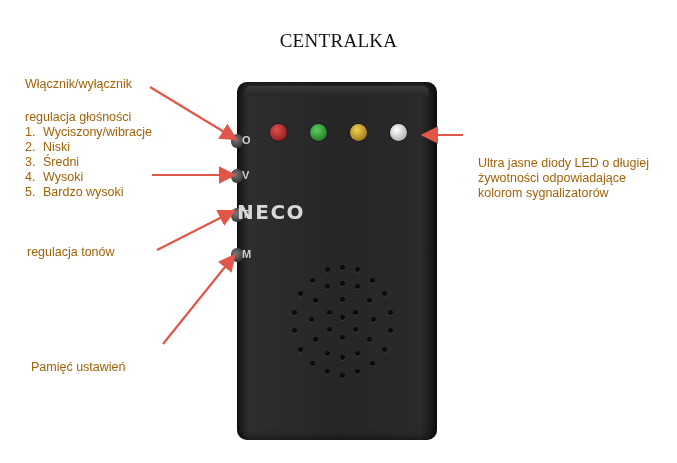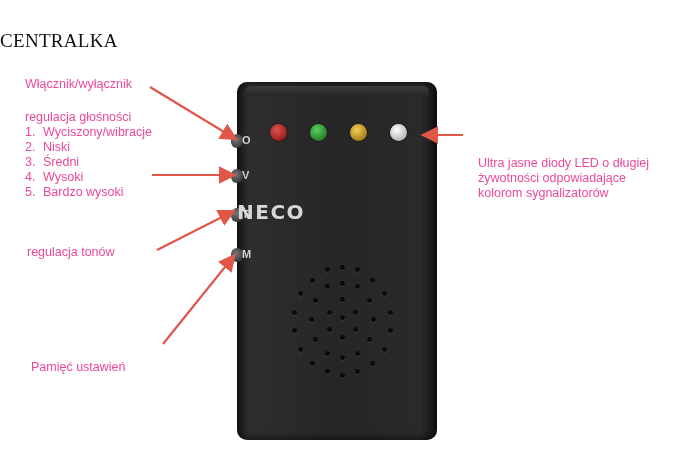--- a/index.html
+++ b/index.html
@@ -1,18 +1,18 @@
 <!DOCTYPE html>
 <html><head>
 <meta charset="utf-8">
 <style>
   html, body { margin:0; padding:0; }
   body { width:677px; height:463px; background:#ffffff; position:relative; overflow:hidden; font-family:"Liberation Sans", sans-serif; color:#111; }
-  .title { position:absolute; left:0; width:677px; top:30px; text-align:left; font-family:"Liberation Serif", serif; font-size:19px; color:#111; letter-spacing:0.3px; }
-  .label { position:absolute; font-size:12.5px; line-height:15px; color:#ec4899; white-space:nowrap; }
+  .title { position:absolute; left:0; width:677px; top:30px; text-align:center; font-family:"Liberation Serif", serif; font-size:19px; color:#111; letter-spacing:0.3px; }
+  .label { position:absolute; font-size:12.5px; line-height:15px; color:#a16207; white-space:nowrap; }
   .list { margin:0; padding:0; list-style:none; }
   .list li { display:flex; }
   .list .num { width:18px; }
   svg.arrows { position:absolute; left:0; top:0; }
   .device { position:absolute; left:237px; top:82px; width:200px; height:358px; border-radius:10px;
     background: linear-gradient(90deg,#1a1a1a 0%,#2e2e2e 6%,#262626 50%,#2a2a2a 92%,#141414 100%); box-shadow: inset 0 0 10px rgba(0,0,0,0.8); }
   .device-top { position:absolute; left:8px; right:8px; top:4px; height:10px; border-radius:6px 6px 0 0; background:linear-gradient(180deg,#3c3c3c,#252525); }
   .brand { position:absolute; left:0; right:0; top:118px; text-align:left; color:#d8d8d8; font-family:"DejaVu Sans", sans-serif; font-size:20px; font-weight:bold; letter-spacing:1.5px; }
   .led { position:absolute; top:42px; width:17px; height:17px; border-radius:50%; box-shadow:0 0 2px rgba(0,0,0,0.8); }
   .side-btn { position:absolute; left:-6px; width:12px; height:14px; border-radius:6px; background:radial-gradient(circle at 40% 40%,#777,#222); }

